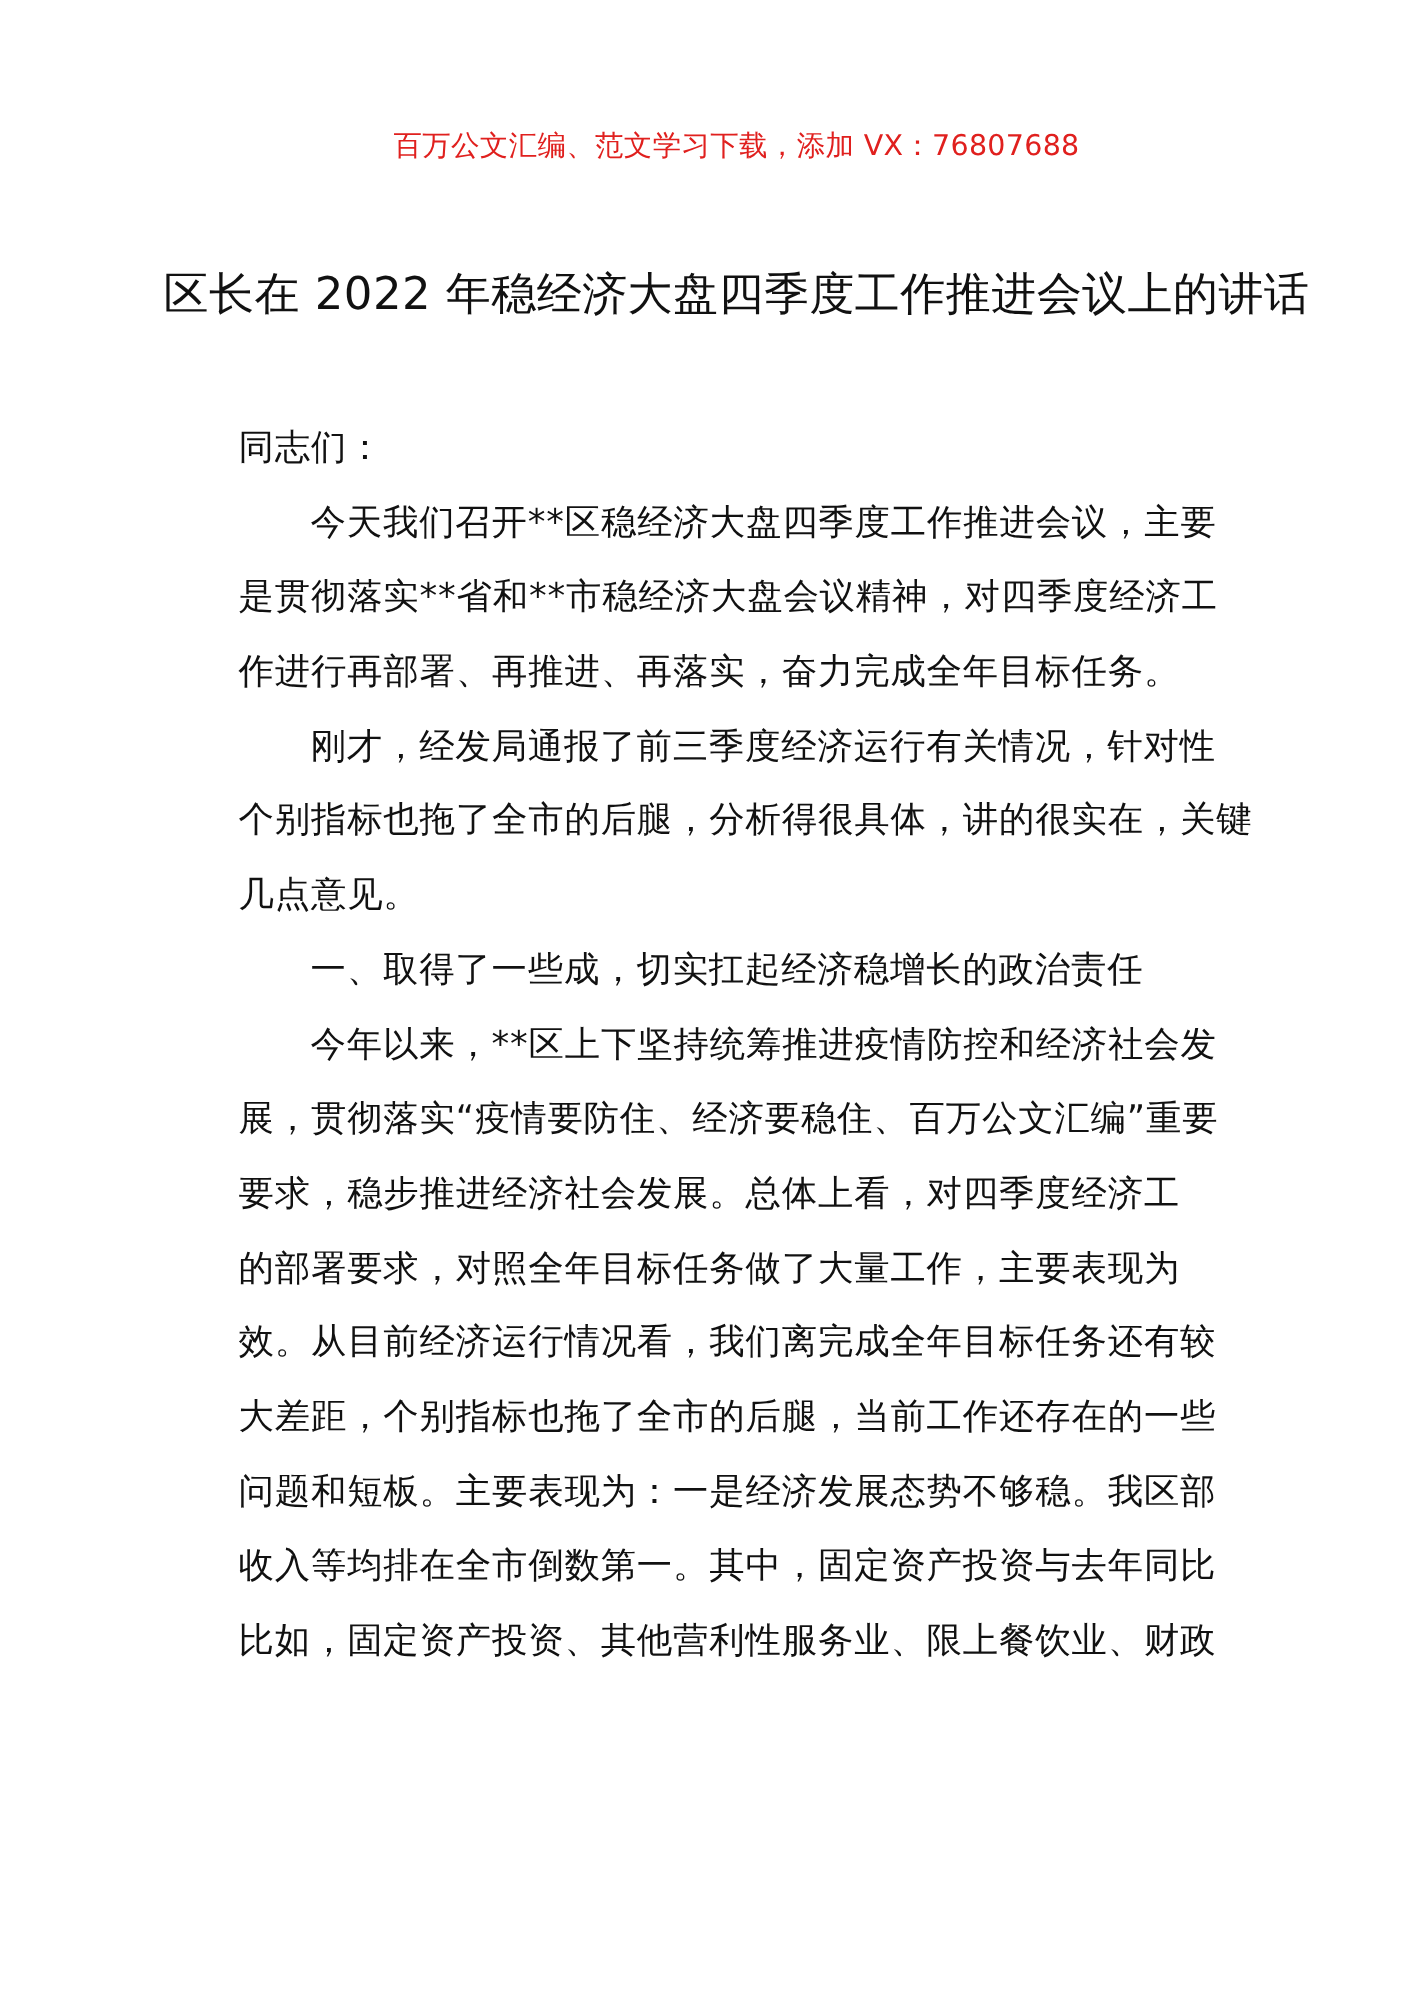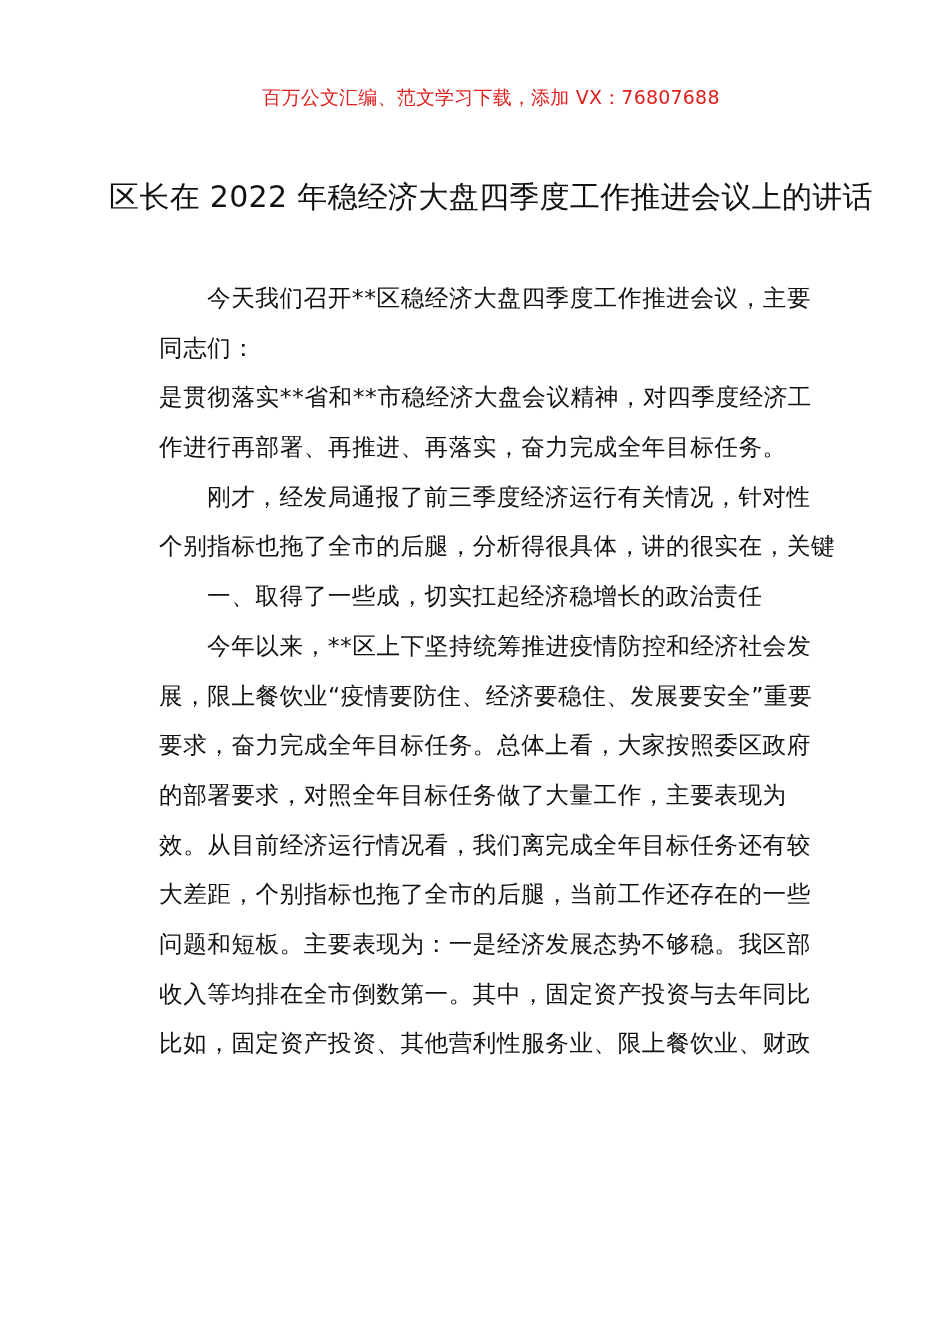--- a/index.html
+++ b/index.html
@@ -61,34 +61,35 @@
 </head>
 <body>
 
 <div class="page">
 
   <div class="header-banner" style="color:#e0201e;">百万公文汇编、范文学习下载，添加 VX：76807688</div>
 
   <div class="doc-title">区长在 2022 年稳经济大盘四季度工作推进会议上的讲话</div>
 
   <div class="body-text">
+    <div class="line">同志们：</div>
+
     <div class="line indent">今天我们召开**区稳经济大盘四季度工作推进会议，主要</div>
-
-    <div class="line">同志们：</div>
     <div class="line">是贯彻落实**省和**市稳经济大盘会议精神，对四季度经济工</div>
     <div class="line">作进行再部署、再推进、再落实，奋力完成全年目标任务。</div>
 
     <div class="line indent">刚才，经发局通报了前三季度经济运行有关情况，针对性</div>
     <div class="line">个别指标也拖了全市的后腿，分析得很具体，讲的很实在，关键</div>
+    <div class="line">几点意见。</div>
 
     <div class="line indent">一、取得了一些成，切实扛起经济稳增长的政治责任</div>
 
     <div class="line indent">今年以来，**区上下坚持统筹推进疫情防控和经济社会发</div>
-    <div class="line">展，限上餐饮业“疫情要防住、经济要稳住、发展要安全”重要</div>
-    <div class="line">要求，奋力完成全年目标任务。总体上看，大家按照委区政府</div>
+    <div class="line">展，贯彻落实“疫情要防住、经济要稳住、百万公文汇编”重要</div>
+    <div class="line">要求，稳步推进经济社会发展。总体上看，对四季度经济工</div>
     <div class="line">的部署要求，对照全年目标任务做了大量工作，主要表现为</div>
     <div class="line">效。从目前经济运行情况看，我们离完成全年目标任务还有较</div>
     <div class="line">大差距，个别指标也拖了全市的后腿，当前工作还存在的一些</div>
     <div class="line">问题和短板。主要表现为：一是经济发展态势不够稳。我区部</div>
     <div class="line">收入等均排在全市倒数第一。其中，固定资产投资与去年同比</div>
     <div class="line">比如，固定资产投资、其他营利性服务业、限上餐饮业、财政</div>
   </div>
 
 </div>
 

